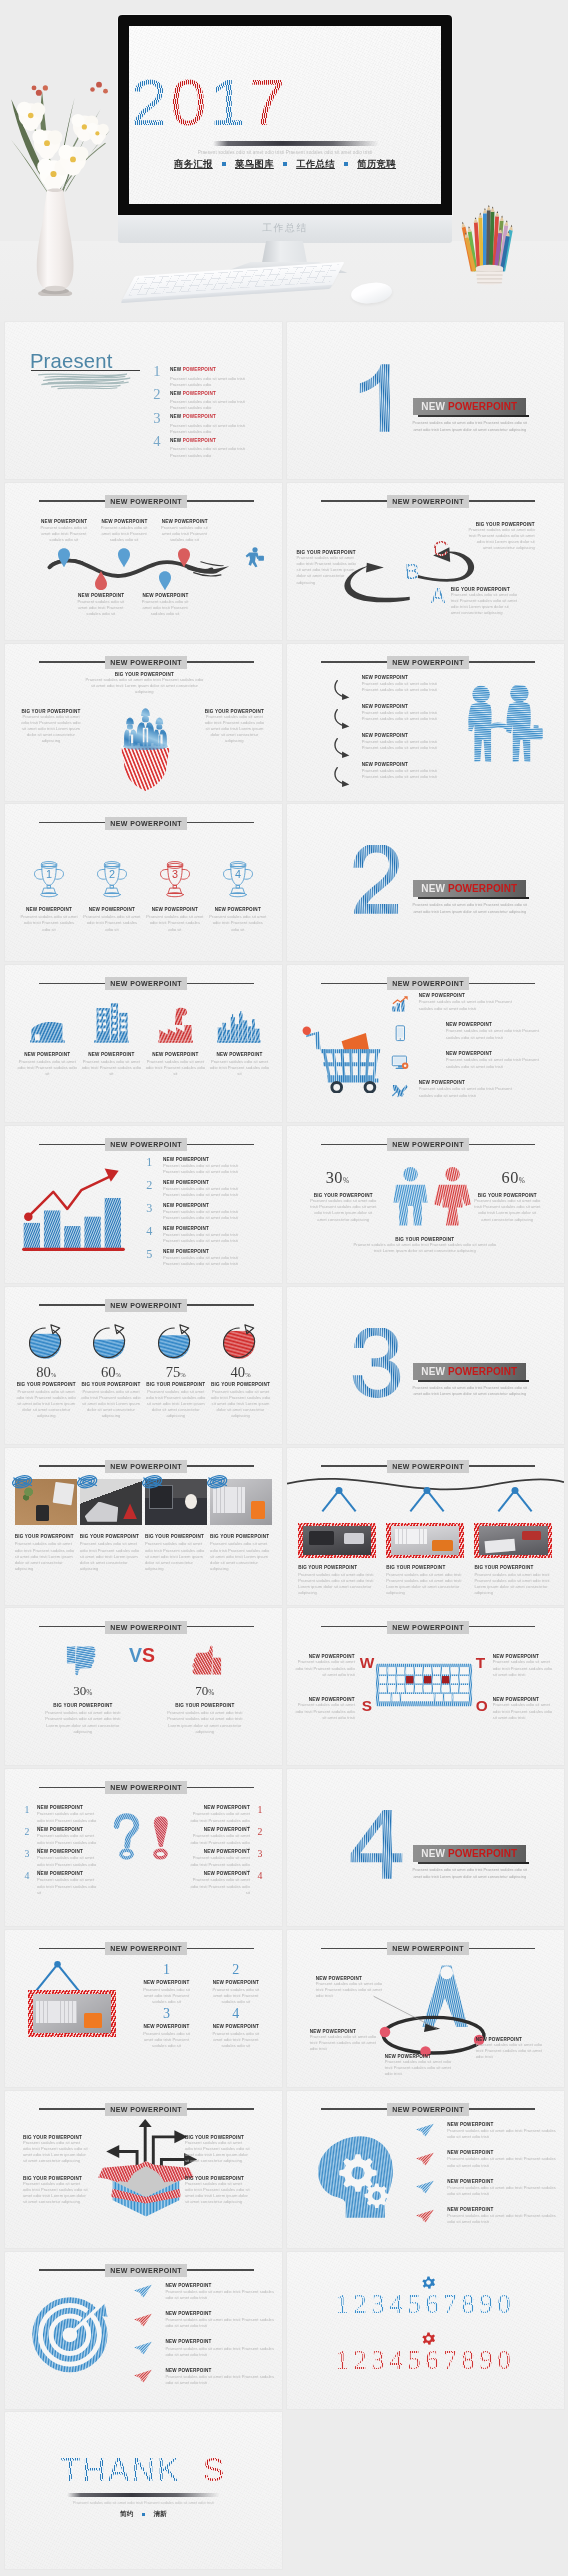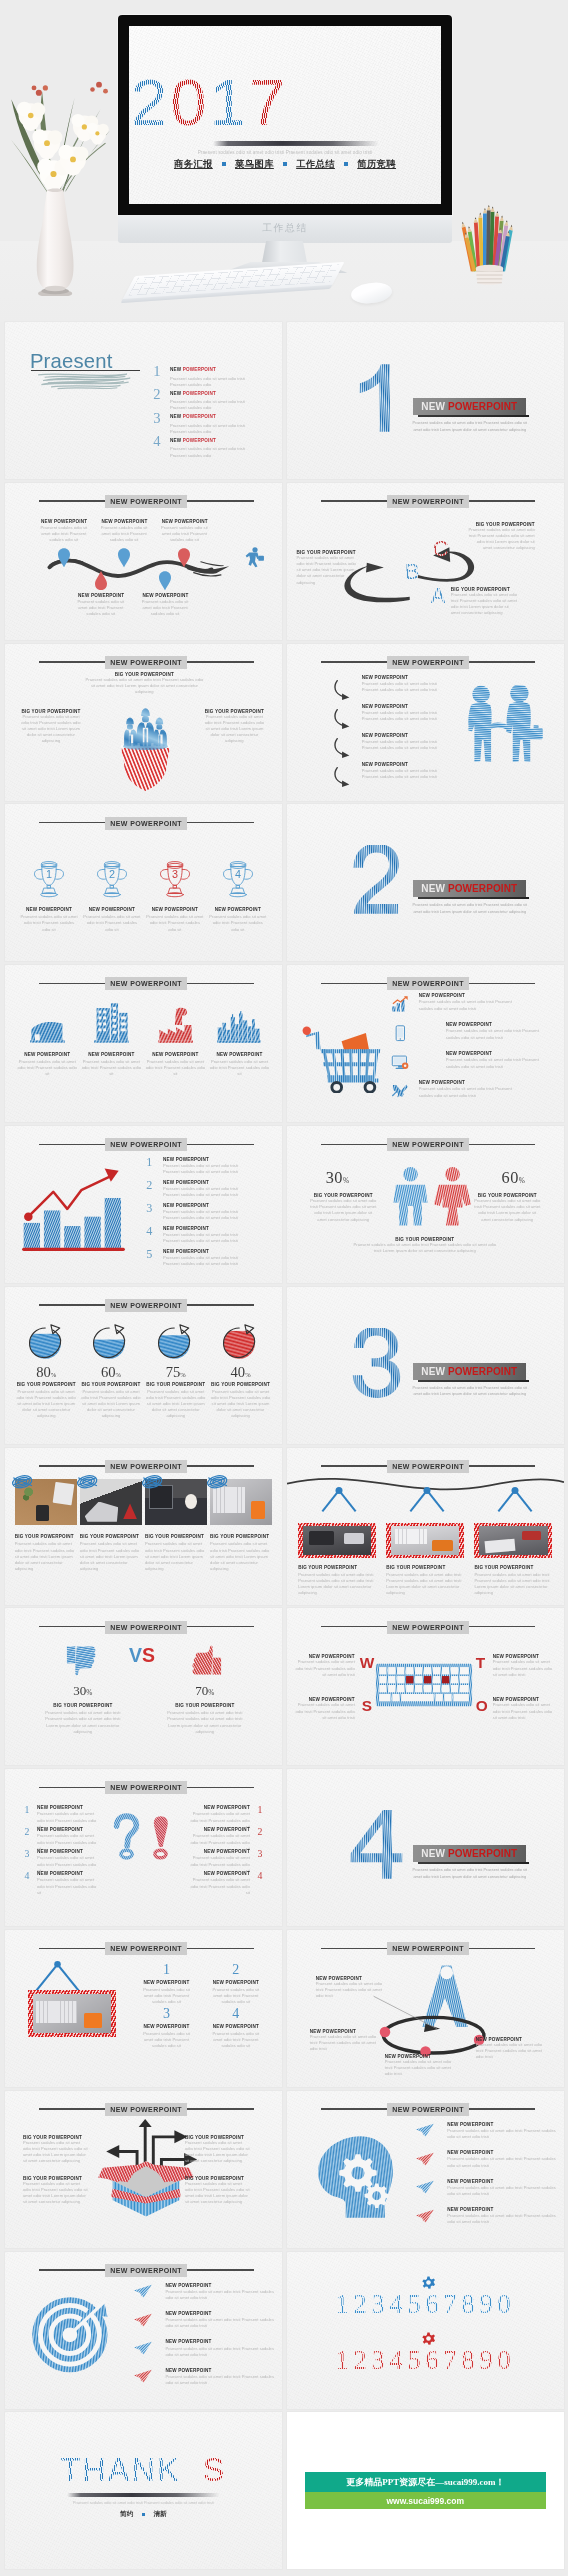--- a/index.html
+++ b/index.html
@@ -2055,21 +2055,17 @@
       <div class="tk-brush"></div>
       <div class="tk-sub">Praesent sodales odio sit amet odio tristi Praesent sodales odio sit amet odio tristi</div>
       <div class="tk-tags">
         <span>简约</span>
         <i class="sq"></i>
         <span>清新</span>
       </div>
     </div>
         </div>
 
-    <div class="slide fslide">
-      <div class="fbar1">更多精品PPT资源尽在—sucai999.com！</div>
-      <div class="fbar2">www.sucai999.com</div>
-    </div>
   </div>
 
   </div>
 </div>
 
 
 </body></html>

